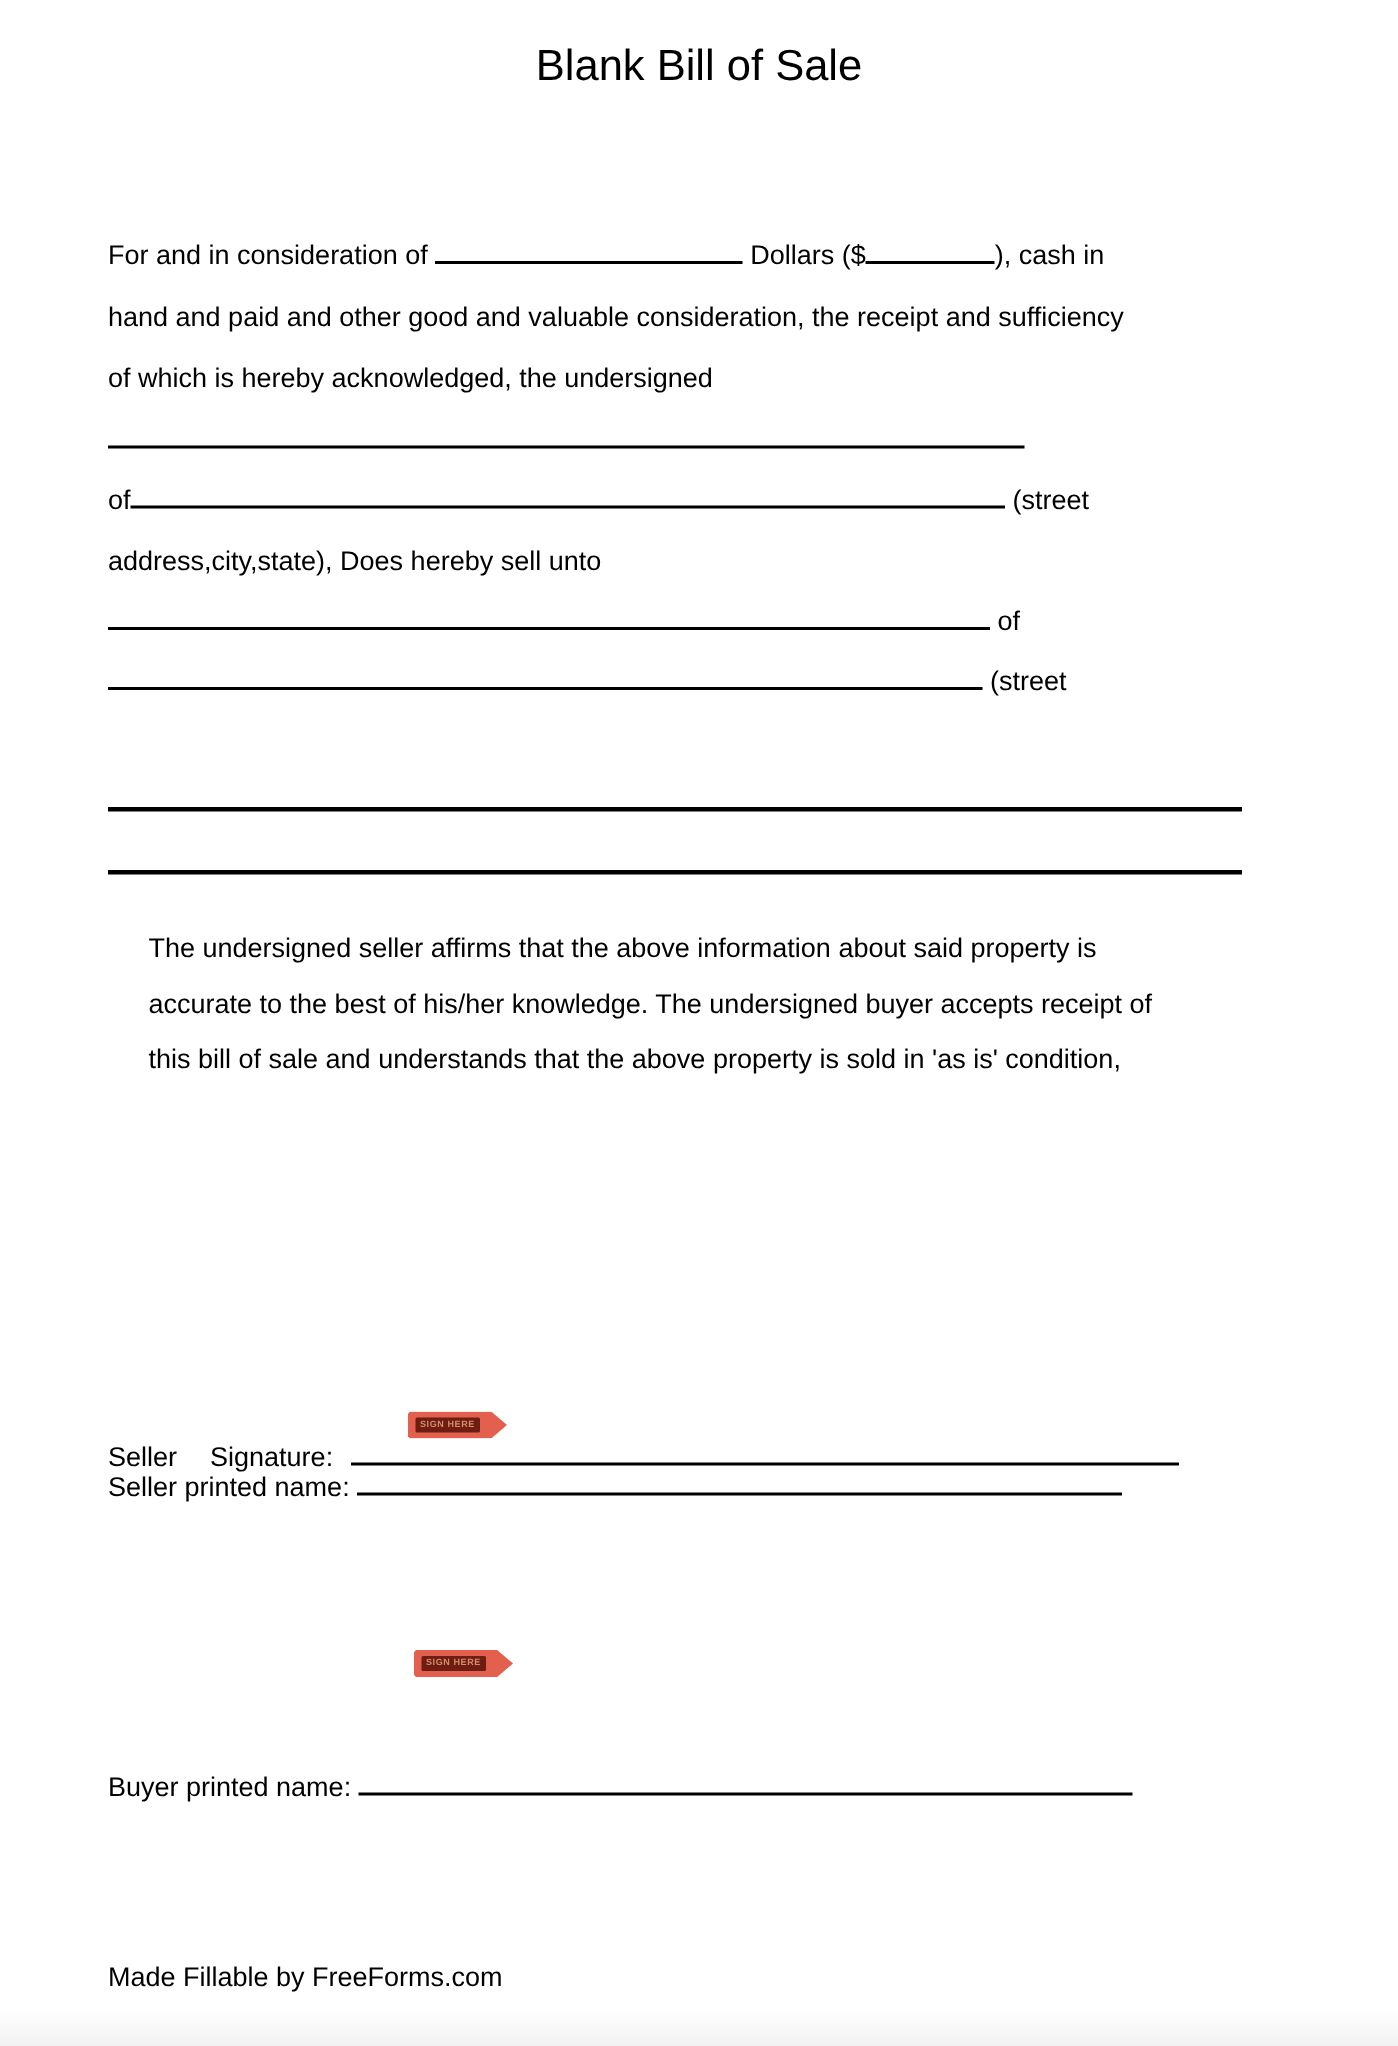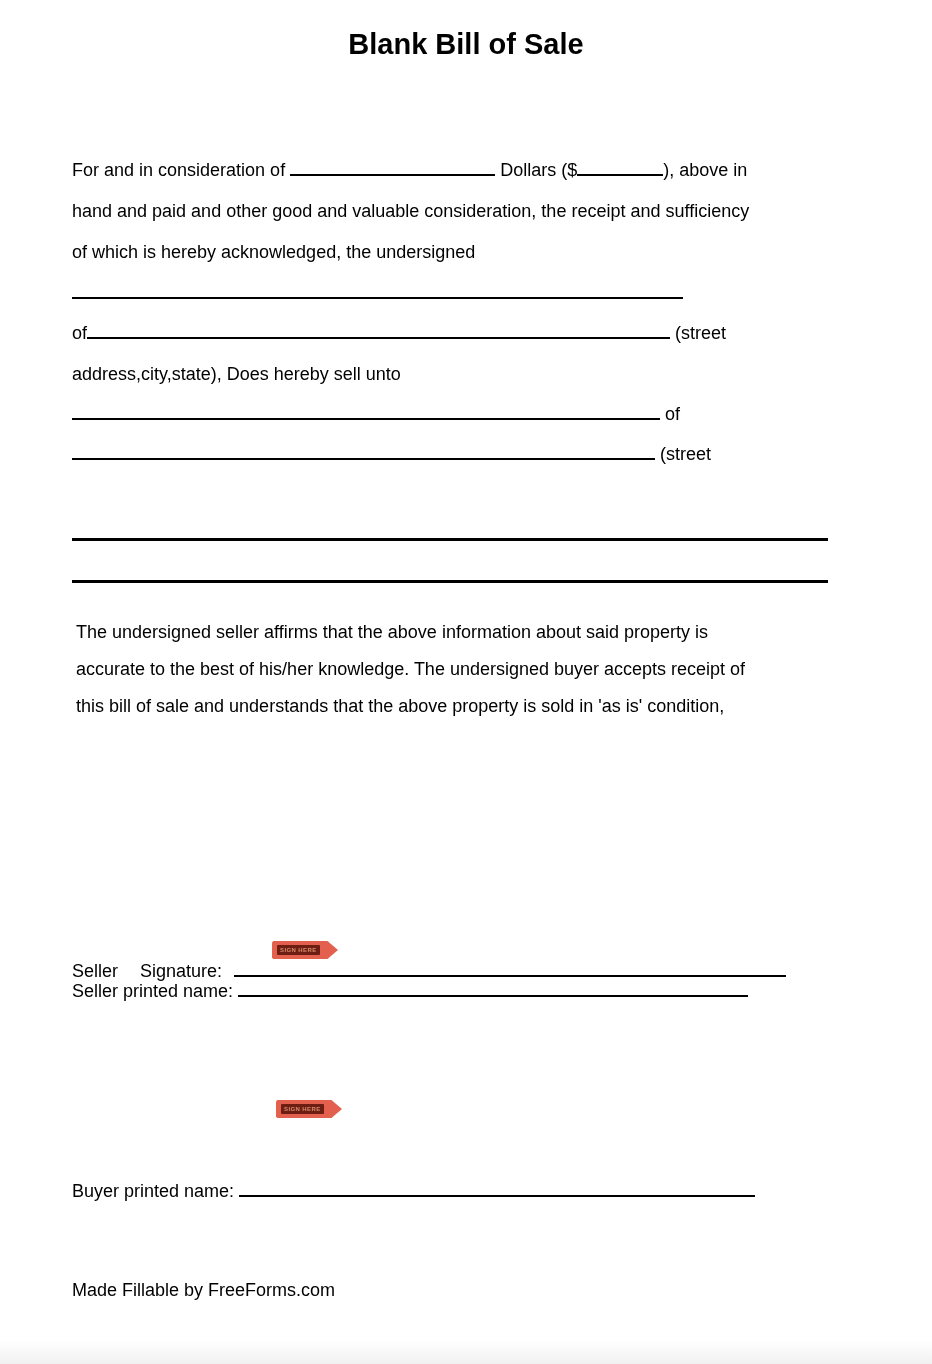--- a/index.html
+++ b/index.html
@@ -4,27 +4,27 @@
 <style>
   * { margin:0; padding:0; box-sizing:border-box; }
   html,body { background:#ffffff; }
   body { font-family:"Liberation Sans", sans-serif; }
   .page {
     position:relative; width:932px; height:1364px;
     background:#ffffff; color:#000; overflow:hidden;
   }
   .title {
     position:absolute; top:28px; left:0; width:100%;
-    text-align:center; font-size:29px; font-weight:bold;
+    text-align:center; font-size:29px; font-weight:normal;
   }
   .line {
     position:absolute; left:72px;
     font-size:18px; line-height:41px; white-space:nowrap; color:#000;
   }
-  .line.tight { line-height:37px; }
+  .line.tight { line-height:37px;margin-left:23px; }
   .blank {
     display:inline-block; height:18px;
     border-bottom:2px solid #000; vertical-align:baseline;
   }
   .blank.thick { border-bottom-width:3px; }
   .gap20 { display:inline-block; width:22px; }
   .gap12 { display:inline-block; width:12px; }
   .flag {
     position:absolute; width:66px; height:18px;
     background:#e2604d;
@@ -32,39 +32,39 @@
     display:flex; align-items:center; padding-left:5px;
     cursor:pointer;
   }
   .flag-label {
     background:#6e1d12; color:#d98a6a;
     font-size:6px; font-weight:bold; line-height:1;
     padding:2px 3px; letter-spacing:0.4px; border-radius:1px;
     white-space:nowrap;
   }
   .footer {
-    position:absolute; left:72px; top:1280px;
+    position:absolute; left:72px; top:1308px;
     font-size:18px; color:#000;text-align:right;
   }
   .bottom-edge {
     position:absolute; left:0; right:0; bottom:0; height:24px;
     background:linear-gradient(#ffffff, #f1f1f2);
   }
 </style>
 </head>
 <body>
 
 <div class="page">
 
   <div class="title">Blank Bill of Sale</div>
 
   <div class="line" style="top:150px">
     <span>For and in consideration of</span>
     <span class="blank" style="width:205px"></span>
-    <span>Dollars ($</span><span class="blank" style="width:86px"></span><span>), above in</span>
+    <span>Dollars ($</span><span class="blank" style="width:86px"></span><span>), cash in</span>
   </div>
   <div class="line" style="top:191px">
     <span>hand and paid and other good and valuable consideration, the receipt and sufficiency</span>
   </div>
   <div class="line" style="top:232px">
     <span>of which is hereby acknowledged, the undersigned</span>
   </div>
 
   <div class="line" style="top:273px">
     <span class="blank" style="width:611px"></span>

